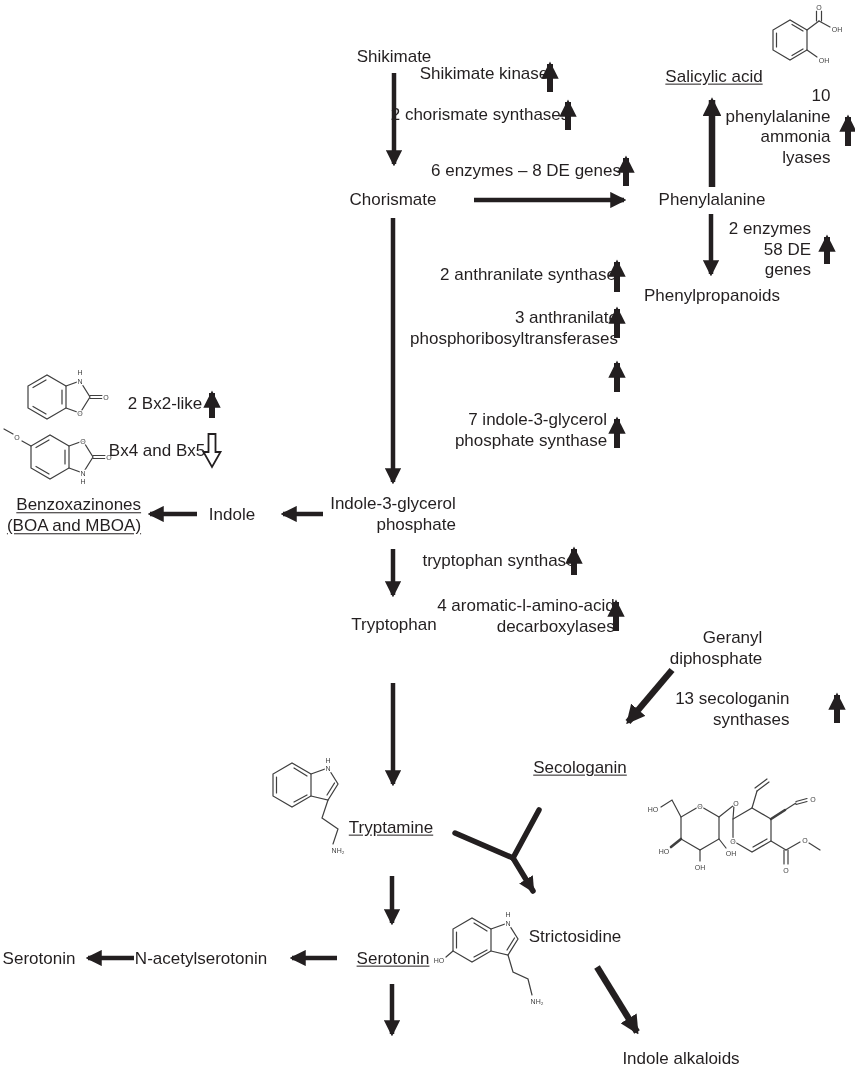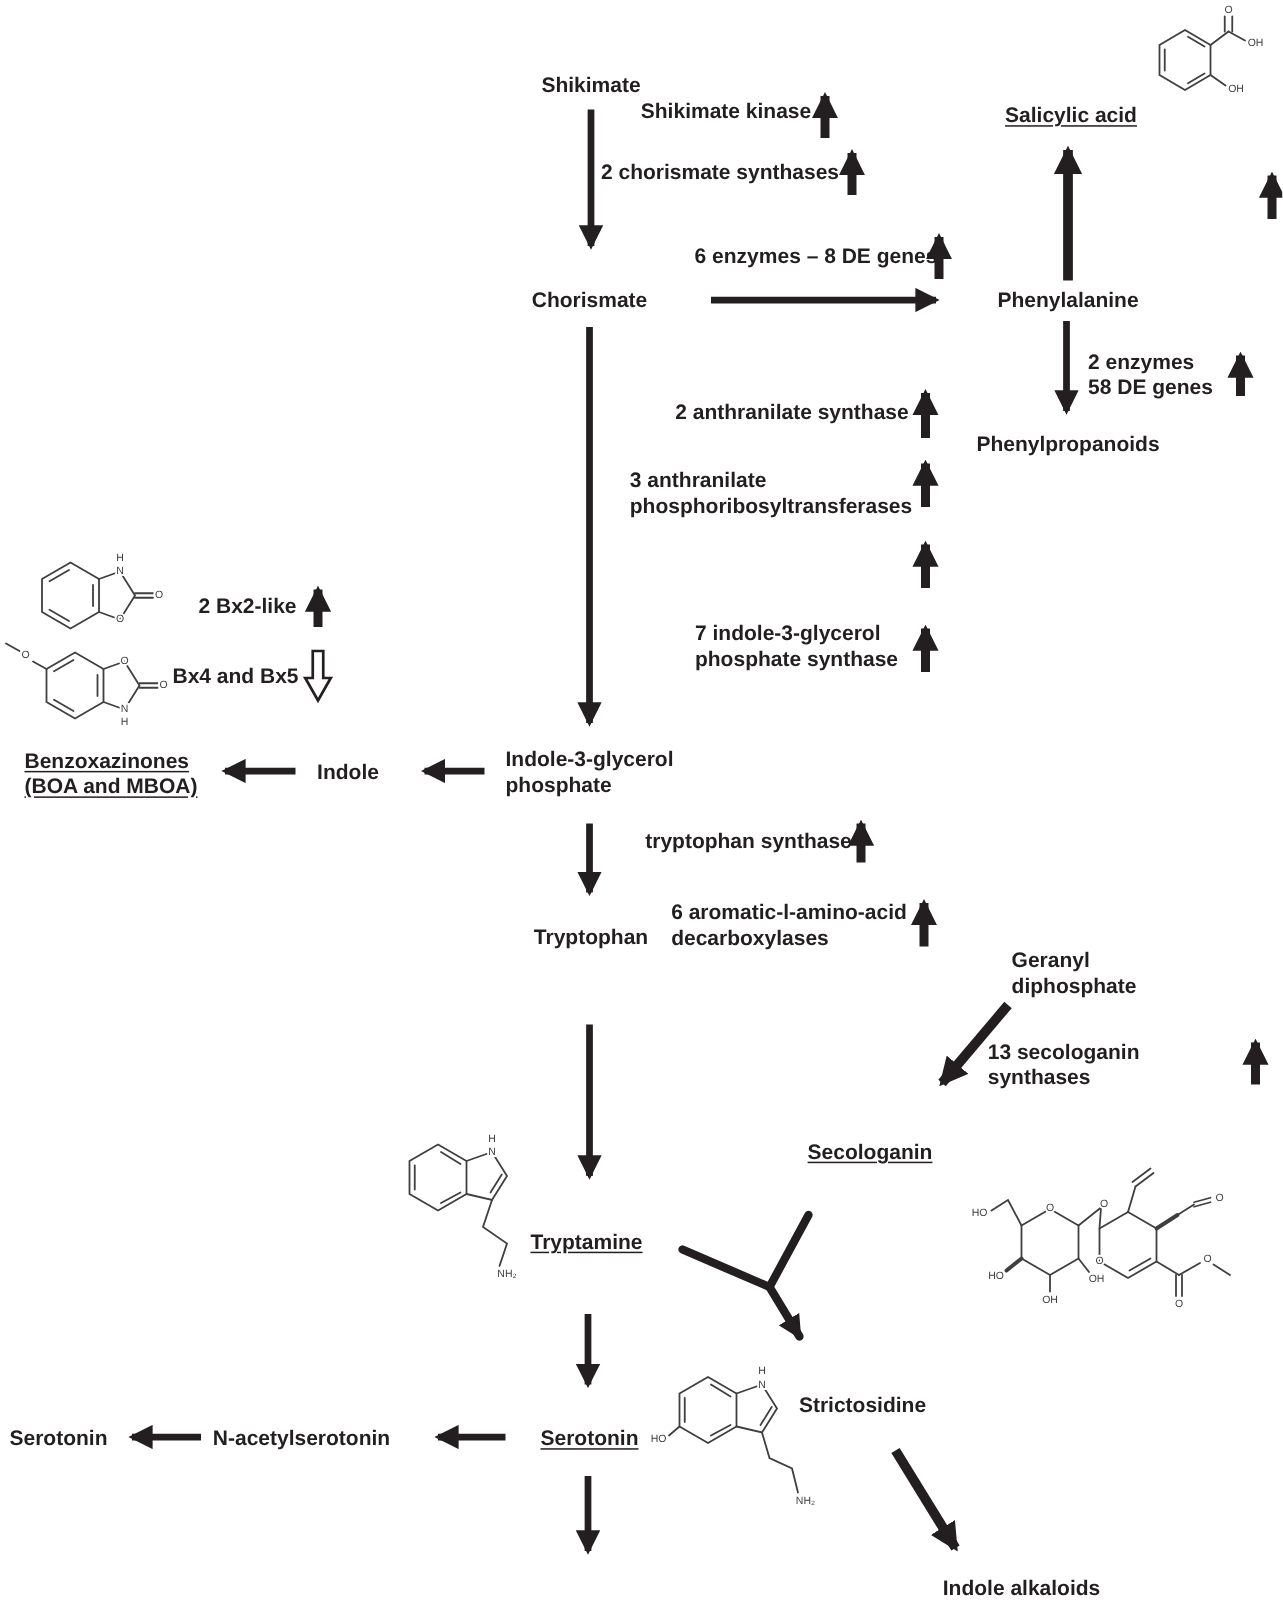--- a/index.html
+++ b/index.html
@@ -1,22 +1,22 @@
 <!DOCTYPE html>
 <html><head>
 <meta charset="utf-8">
 <style>
   * { margin:0; padding:0; box-sizing:border-box; }
   html,body { background:#ffffff; }
   body { font-family:"Liberation Sans", sans-serif; }
   .canvas { position:relative; width:855px; height:1080px; background:#fff; overflow:hidden; }
   .lbl {
     position:absolute; transform:translate(-50%,-50%);
-    font-size:14px; line-height:1.22; color:#231f20;
-    text-align:left; white-space:pre-line;font-weight:bold;
+    font-size:17px; line-height:1.22; color:#231f20;
+    text-align:right; white-space:pre-line;
   }
   .u { text-decoration:underline; text-underline-offset:2px; }
   svg.layer { position:absolute; left:0; top:0; }
   svg .bond { stroke:#3f3f3f; stroke-width:1.2; fill:none; stroke-linecap:round; }
   svg .wedge { stroke:#3f3f3f; stroke-width:2.6; fill:none; stroke-linecap:round; }
   svg .atom {
     font-family:"Liberation Sans", sans-serif; font-size:7px; fill:#3f3f3f;
     text-anchor:middle; dominant-baseline:central;
     paint-order:stroke; stroke:#ffffff; stroke-width:2.5px;
   }
@@ -252,28 +252,30 @@
   <div class="lbl u" style="left:580px;top:768px">Secologanin</div>
   <div class="lbl u" style="left:391px;top:828px">Tryptamine</div>
   <div class="lbl" style="left:575px;top:937px">Strictosidine</div>
   <div class="lbl u" style="left:393px;top:959px">Serotonin</div>
   <div class="lbl" style="left:201px;top:959px">N-acetylserotonin</div>
   <div class="lbl" style="left:39px;top:959px">Serotonin</div>
   <div class="lbl" style="left:681px;top:1059px">Indole alkaloids</div>
 
   <div class="lbl" style="left:484px;top:74px">Shikimate kinase</div>
   <div class="lbl" style="left:480px;top:115px">2 chorismate synthases</div>
-  <div class="lbl" style="left:544px;top:171px">6 enzymes – 8 DE genes</div>
+  <div class="lbl" style="left:526px;top:171px">6 enzymes – 8 DE genes</div>
+  <div class="lbl" style="left:778px;top:127px">10 phenylalanine
+ammonia lyases</div>
   <div class="lbl" style="left:767px;top:250px">2 enzymes
 58 DE genes</div>
   <div class="lbl" style="left:528px;top:275px">2 anthranilate synthase</div>
   <div class="lbl" style="left:514px;top:329px">3 anthranilate
 phosphoribosyltransferases</div>
   <div class="lbl" style="left:531px;top:431px">7 indole-3-glycerol
 phosphate synthase</div>
   <div class="lbl" style="left:165px;top:404px">2 Bx2-like</div>
   <div class="lbl" style="left:157px;top:451px">Bx4 and Bx5</div>
   <div class="lbl" style="left:499px;top:561px">tryptophan synthase</div>
-  <div class="lbl" style="left:526px;top:617px">6 aromatic-l-amino-acid
+  <div class="lbl" style="left:526px;top:617px">4 aromatic-l-amino-acid
 decarboxylases</div>
   <div class="lbl" style="left:724px;top:710px">13 secologanin synthases</div>
 
 </div>
 
 </body></html>

